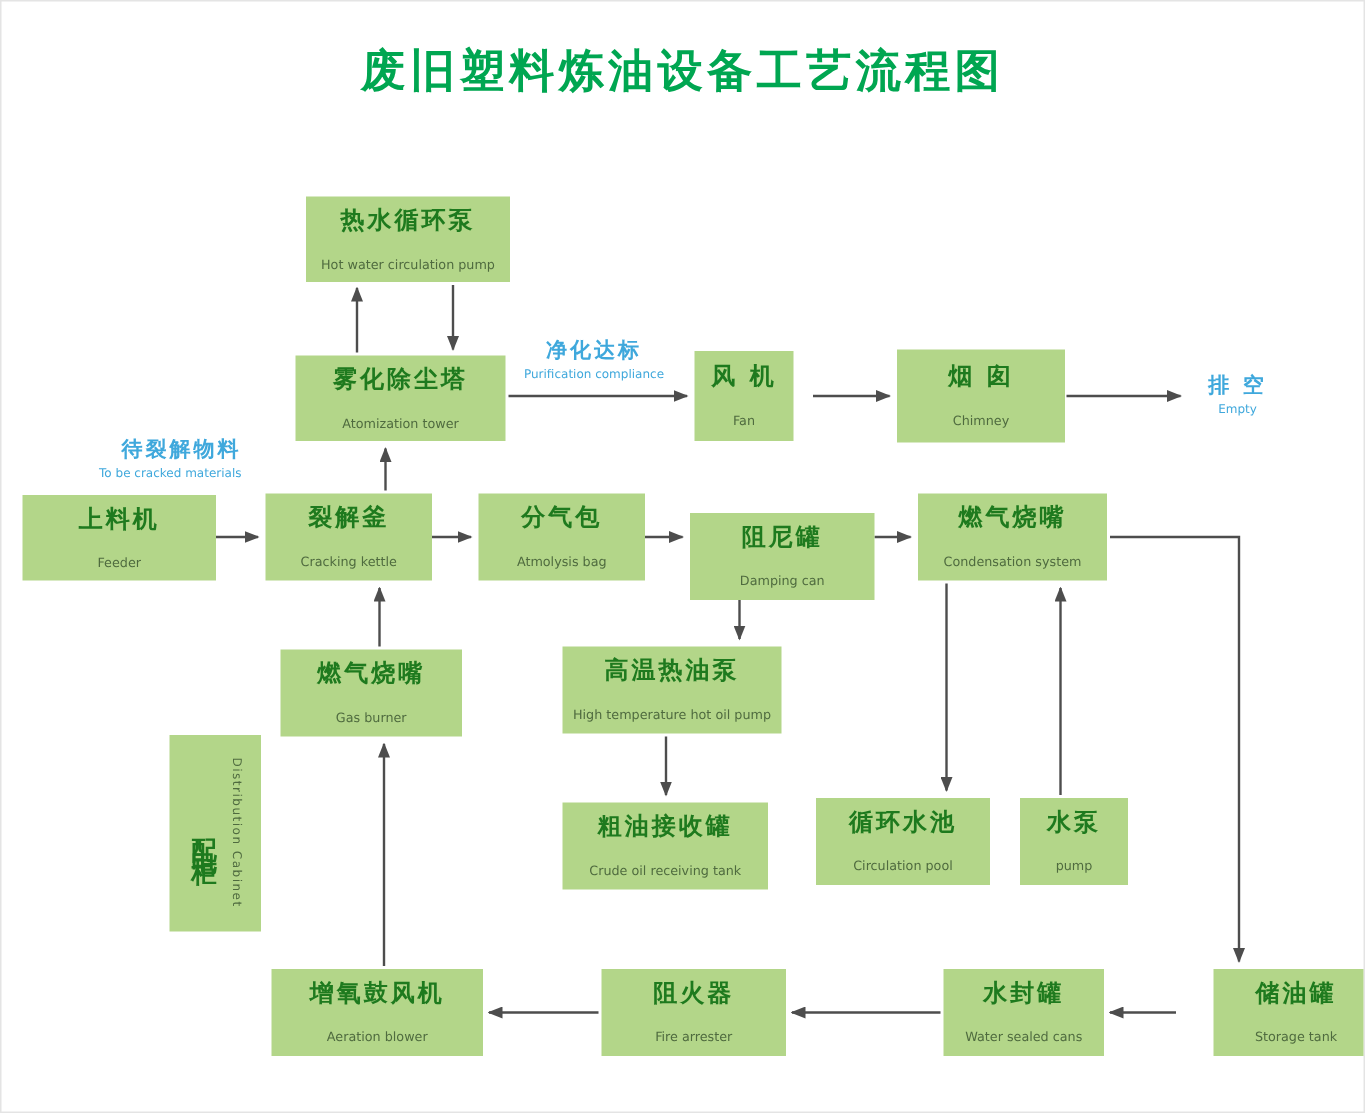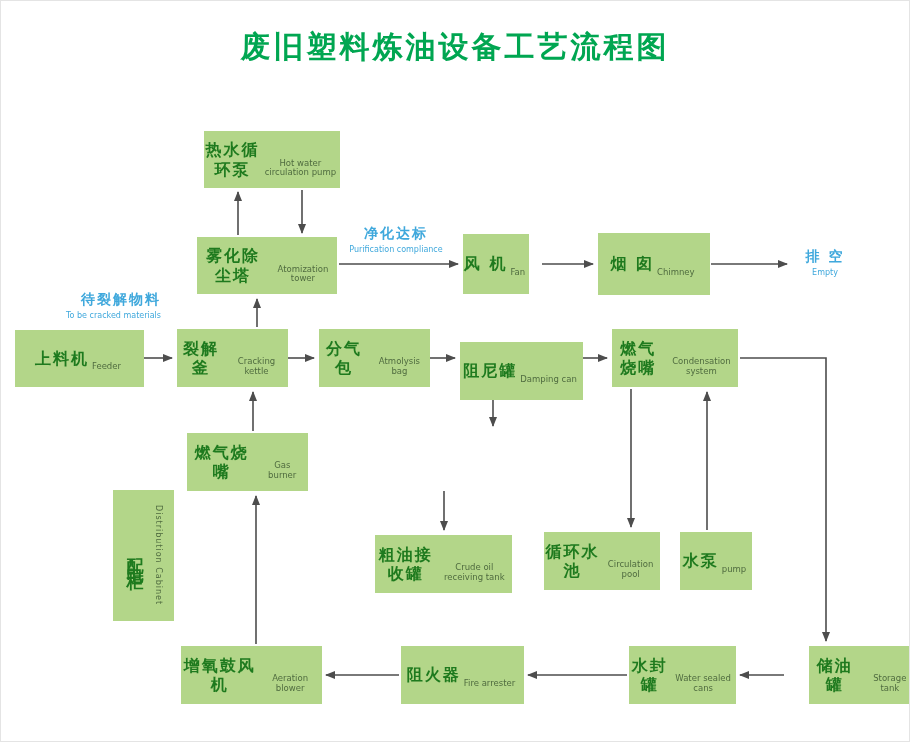--- a/index.html
+++ b/index.html
@@ -1,21 +1,21 @@
 <!DOCTYPE html>
 <html><head>
 <meta charset="utf-8">
 <style>
   * { margin:0; padding:0; box-sizing:border-box; }
   body { background:#ffffff; font-family:"DejaVu Sans", sans-serif; }
   .canvas { position:relative; width:910px; height:742px; background:#fff;
             border:1px solid #e4e4e4; overflow:hidden; }
   .title { position:absolute; top:26px; left:0; width:100%; text-align:center;
            font-size:30px; font-weight:bold; color:#00a651; letter-spacing:3px; }
-  .node { position:absolute; background:#b3d689; display:flex; flex-direction:row;
+  .node { position:absolute; background:#b3d689; display:flex; flex-direction:column;
           align-items:center; justify-content:center; text-align:center; }
   .node .zh { font-size:16px; font-weight:bold; color:#1e7a1e; letter-spacing:2px; line-height:1.2; }
   .node .en { font-size:8.5px; color:#4f6b3f; margin-top:17px; line-height:1.1; padding:0 3px; }
   .node.cabinet { flex-direction:row; gap:6px; }
   .zh-vert { writing-mode:vertical-rl; font-size:17px; font-weight:bold; color:#1e7a1e; letter-spacing:7px; }
   .en-vert { writing-mode:vertical-rl; font-size:8px; color:#4f6b3f; letter-spacing:1px; }
   .ann { position:absolute; color:#3fa8dc; text-align:center; }
   .ann .zh { display:block; font-size:14px; font-weight:bold; letter-spacing:2px; }
   .ann .en { display:block; font-size:8px; margin-top:2px; }
   .ann.left { text-align:right; }
@@ -112,20 +112,24 @@
   <div class="node" style="left:611px;top:328px;width:126px;height:58px">
     <span class="zh">燃气烧嘴</span>
     <span class="en">Condensation system</span>
   </div>
 
   <div class="node" style="left:186px;top:432px;width:121px;height:58px">
     <span class="zh">燃气烧嘴</span>
     <span class="en">Gas burner</span>
   </div>
 
+  <div class="node" style="left:374px;top:430px;width:146px;height:58px">
+    <span class="zh">高温热油泵</span>
+    <span class="en">High temperature hot oil pump</span>
+  </div>
 
   <div class="node cabinet" style="left:112px;top:489px;width:61px;height:131px">
     <span class="zh-vert">配电柜</span>
     <span class="en-vert">Distribution Cabinet</span>
   </div>
 
   <div class="node" style="left:374px;top:534px;width:137px;height:58px">
     <span class="zh">粗油接收罐</span>
     <span class="en">Crude oil receiving tank</span>
   </div>

